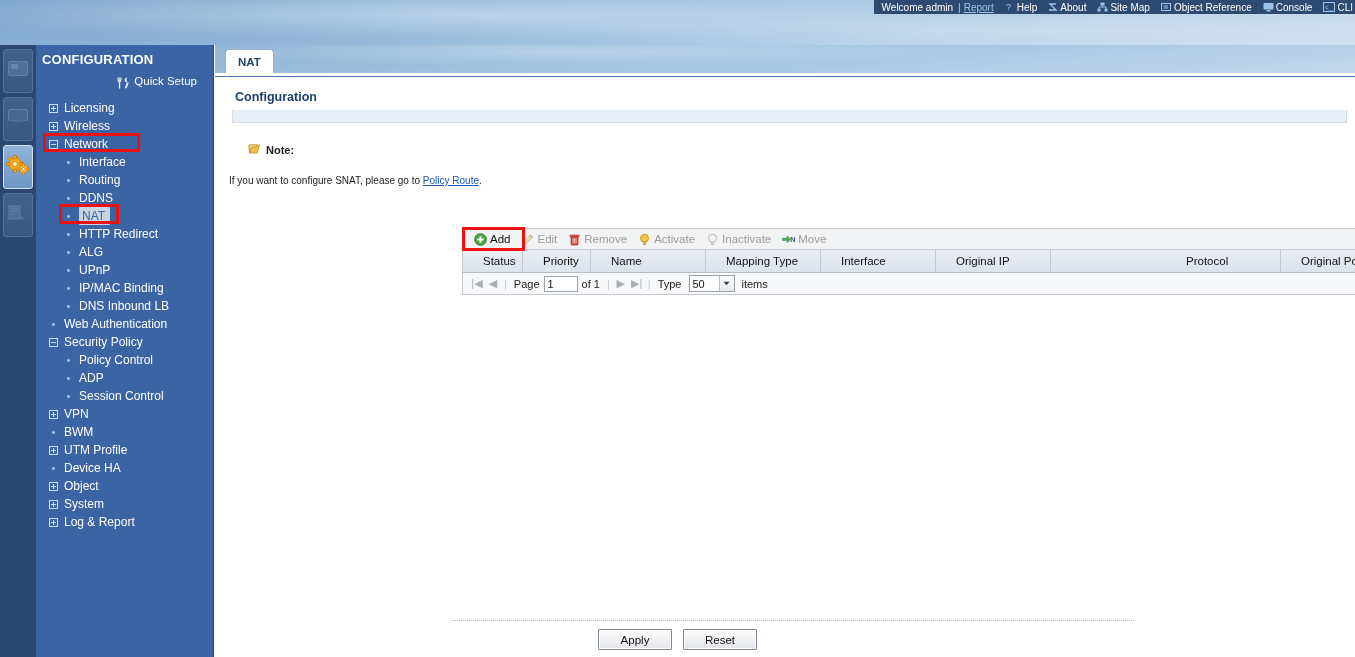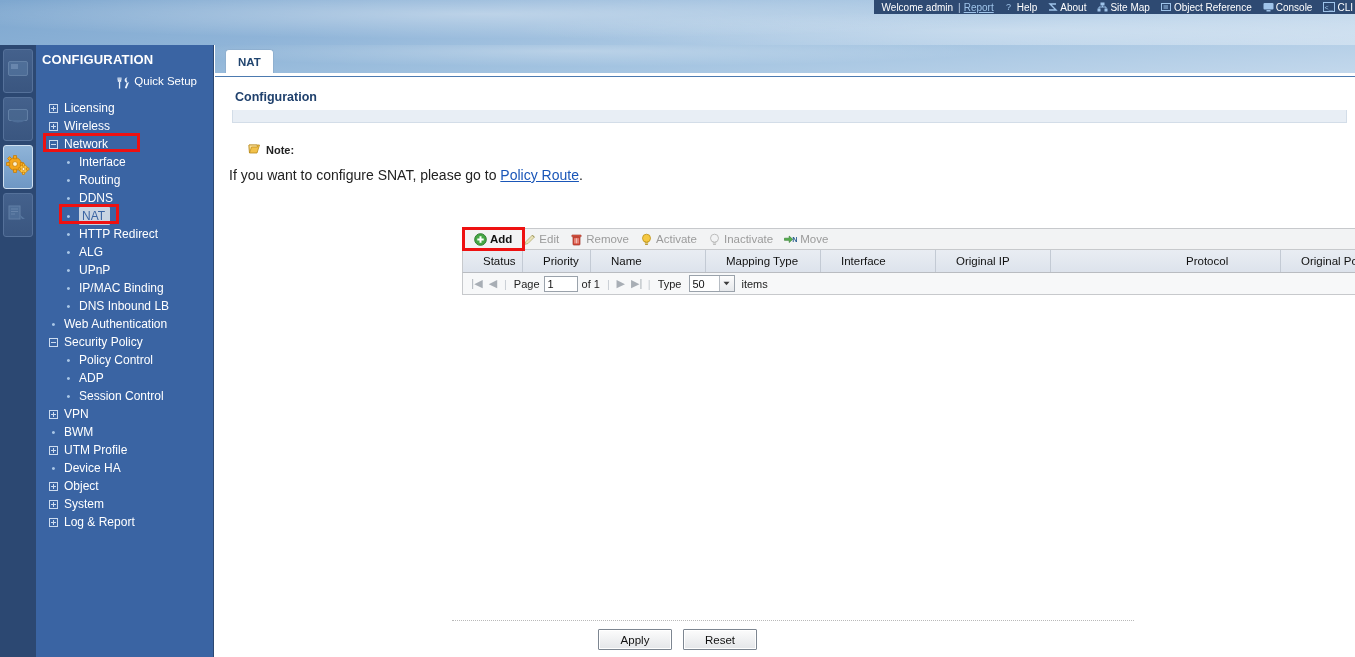--- a/index.html
+++ b/index.html
@@ -177,21 +177,21 @@
     width: 1115px; height: 13px;
     background: #e8eef5;
     border: 1px solid #d3dde8; border-top: none;
   }
 
   
   #note-block { position: absolute; left: 33px; top: 96px; }
   #note-head { display: flex; align-items: center; gap: 5px; }
   #note-label { font-size: 11px; font-weight: bold; color: #222; }
   #note-text {
-    font-size: 14px; color: #222; margin-top: 8px; margin-left: -19px;
+    font-size: 10px; color: #222; margin-top: 16px; margin-left: -19px;
     white-space: nowrap;
   }
   #note-text a {
     color: #1a56b8; text-decoration: underline; cursor: pointer;
   }
 
   
   #grid-panel {
     position: absolute; left: 247px; top: 183px;
     width: 1078px; height: 75px;
@@ -200,21 +200,21 @@
     position: relative;
     height: 21px; background: #f2f3f4;
     border: 1px solid #c7c9cc; border-bottom: none;
     display: flex; align-items: center; padding-left: 6px; gap: 1px;
   }
   .tbtn {
     display: inline-flex; align-items: center; gap: 3px;
     padding: 1px 5px; font-size: 11.5px; cursor: pointer;
     white-space: nowrap;
   }
-  .tbtn.enabled { color: #111111; font-weight: bold; }
+  .tbtn.enabled { color: #111111; }
   .tbtn.disabled { color: #9b9b9b; cursor: default; }
   .tico { display: inline-flex; width: 13px; height: 13px; align-items: center; justify-content: center; }
   .tico svg { display: block; }
 
   #grid-head {
     display: flex; height: 24px;
     background: linear-gradient(180deg, #e9edf3 0%, #dde3ec 100%);
     border: 1px solid #c7c9cc; border-bottom: 1px solid #b9bcc1;
   }
   .gh {

